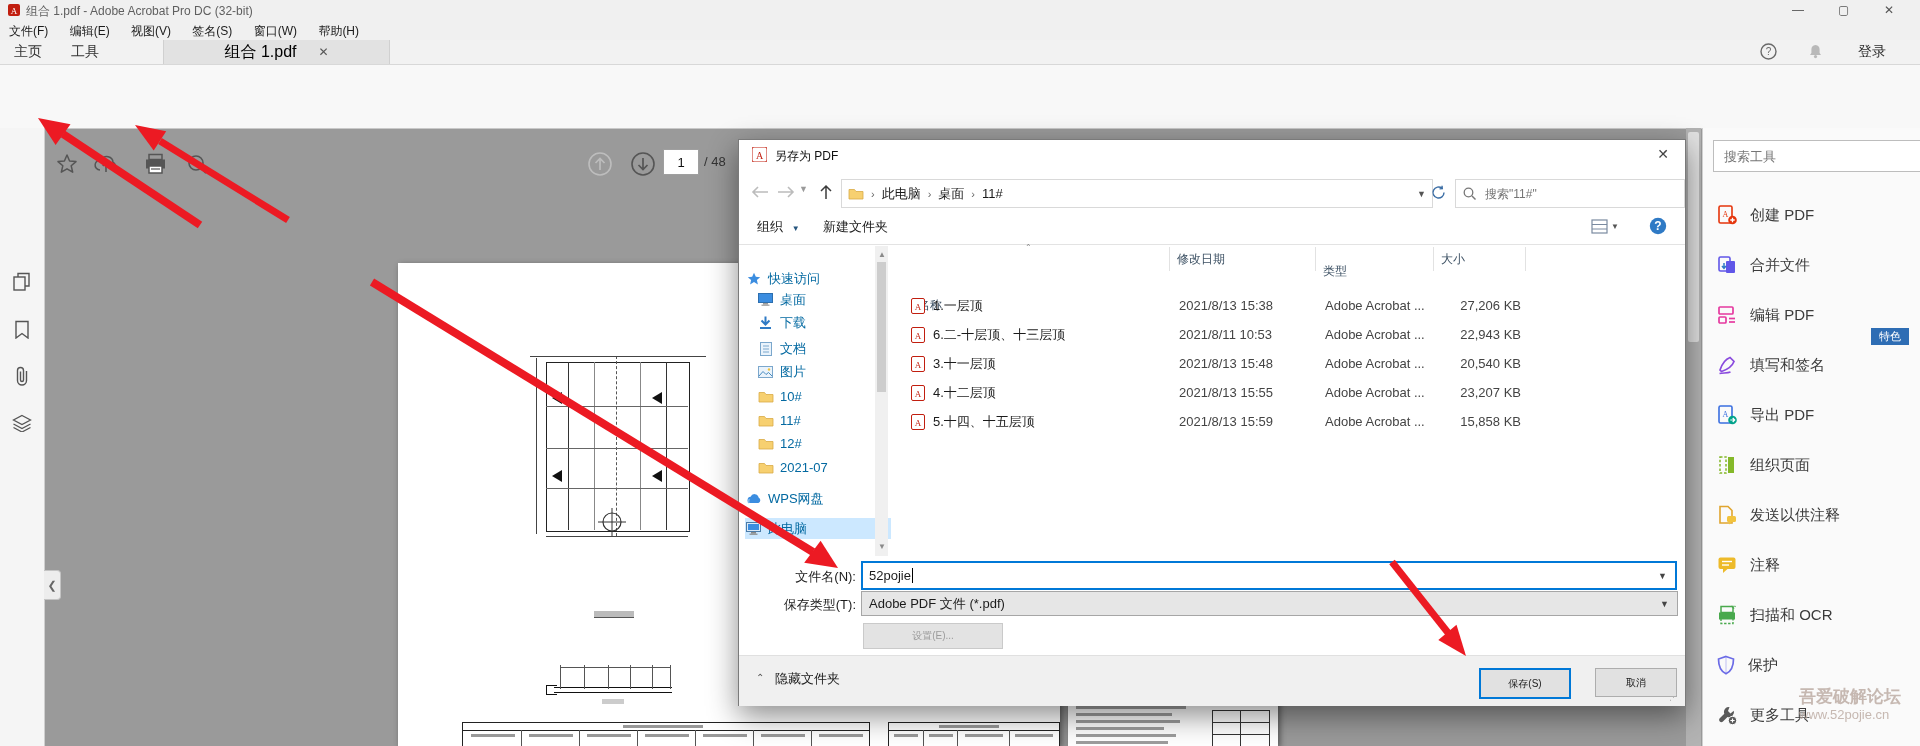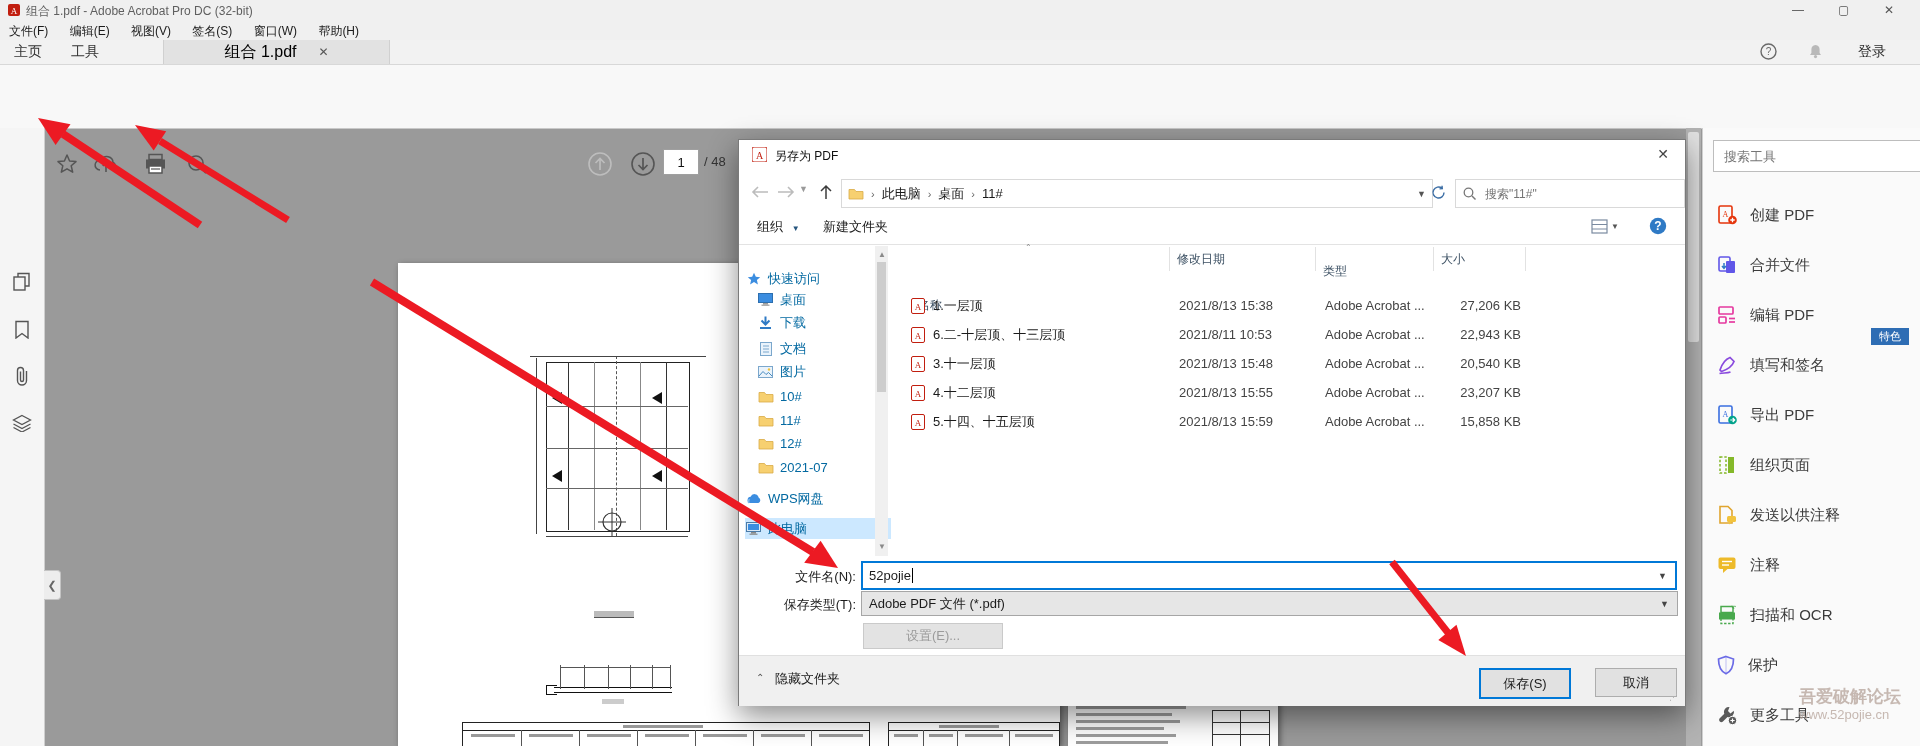--- a/index.html
+++ b/index.html
@@ -28,21 +28,21 @@
   .dialog{left:738px;top:139px;width:946px;height:565px;background:#fff;border:1px solid #7a7a7a;box-shadow:0 10px 28px rgba(0,0,0,.45);font-size:13px;color:#1b1b1b;}
   .dlg-close{position:absolute;right:0;top:0;width:44px;height:28px;display:flex;align-items:center;justify-content:center;font-size:14px;color:#444;}
   .field{position:absolute;background:#fff;border:1px solid #d9d9d9;display:flex;align-items:center;}
   .crumb-sep{color:#666;padding:0 7px;font-size:11px;}
   .sbitem{position:absolute;left:0;width:134px;height:21px;display:flex;align-items:center;font-size:13px;color:#0369a1;}
   .sbitem .ic{width:17px;display:flex;justify-content:center;margin-right:6px;}
   .pin{position:absolute;left:118px;}
   .colhead{position:absolute;top:109px;font-size:12px;color:#3c5063;}
   .coldiv{position:absolute;top:107px;width:1px;height:24px;background:#e2e2e2;}
   .frow{position:absolute;left:172px;width:612px;height:27px;display:flex;align-items:center;font-size:13px;color:#1b1b1b;}
-  .btn{background:#e1e1e1;border:1px solid #adadad;display:flex;align-items:center;justify-content:center;font-size:13px;color:#1b1b1b;}
+  .btn{background:#e1e1e1;border:1px solid #adadad;display:flex;align-items:center;justify-content:center;font-size:10px;color:#1b1b1b;}
   .combo-arrow{position:absolute;right:8px;top:50%;transform:translateY(-50%);color:#444;font-size:10px;}
   
   .rpanel{left:1702px;top:128px;width:218px;height:618px;background:#fafafa;border-left:1px solid #cfcfcf;overflow:hidden;}
   .tool-list{position:absolute;left:0;top:62px;width:218px;height:550px;display:flex;flex-direction:column;}
   .tool{flex:1;display:flex;align-items:center;padding-left:14px;gap:13px;font-size:15px;color:#3b3b3b;}
   .badge{position:absolute;left:168px;top:200px;width:38px;height:17px;background:#2e6db4;color:#fff;font-size:11px;display:flex;align-items:center;justify-content:center;}
   .watermark{position:absolute;left:96px;top:558px;width:130px;text-align:left;color:rgba(180,162,152,.75);line-height:1.25;}
   .caret{display:inline-block;width:1px;height:15px;background:#000;vertical-align:-2px;margin-left:1px;}
   .scroll{background:#f0f0f0;}
   .thumbv{background:#cdcdcd;}

